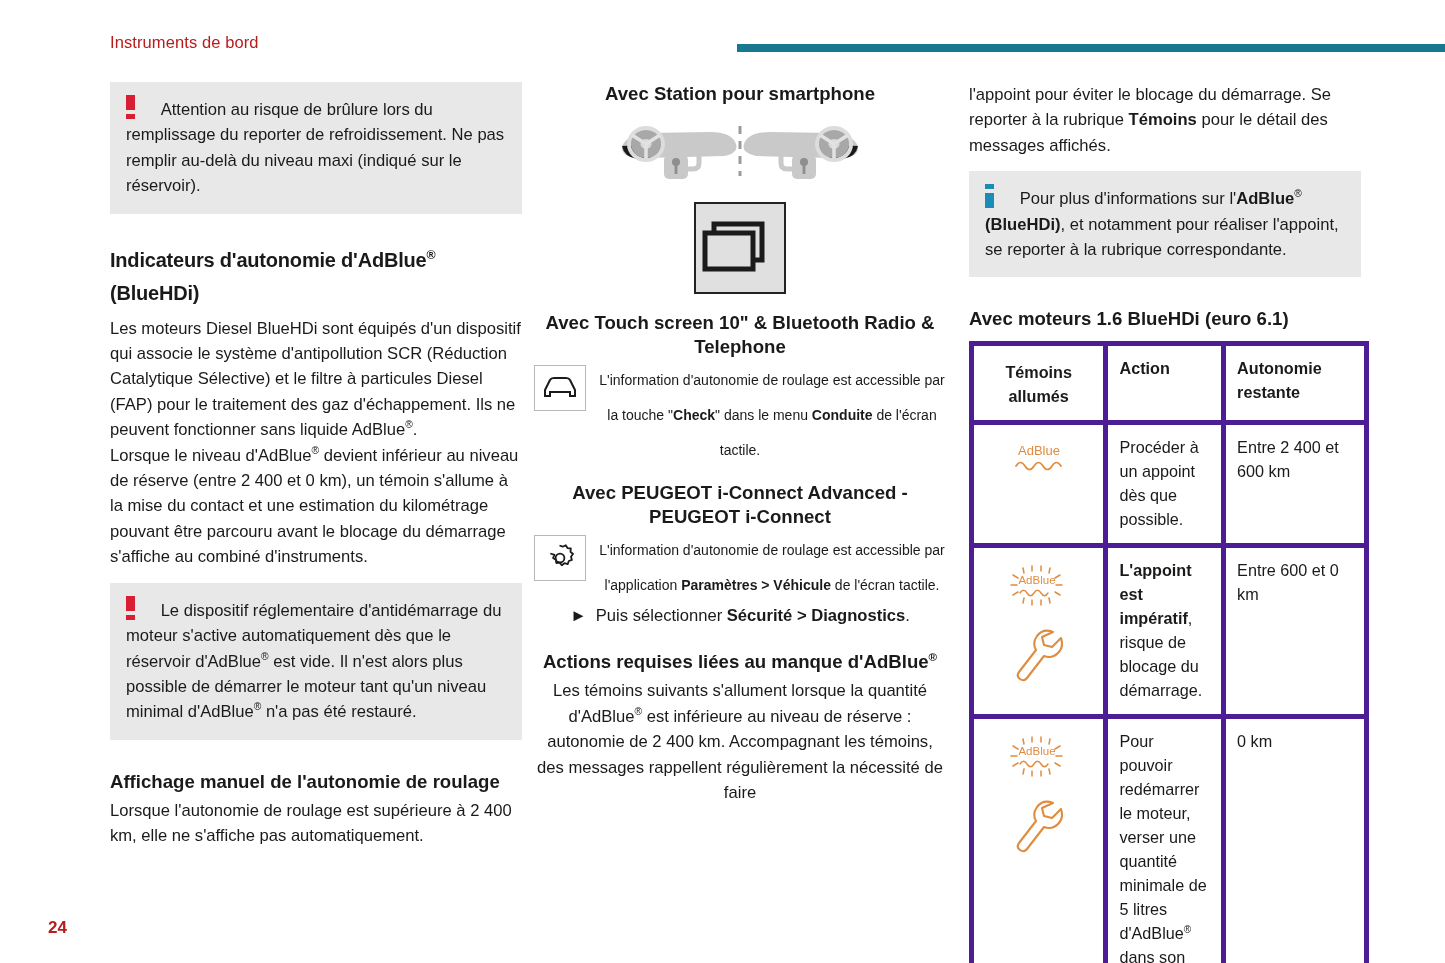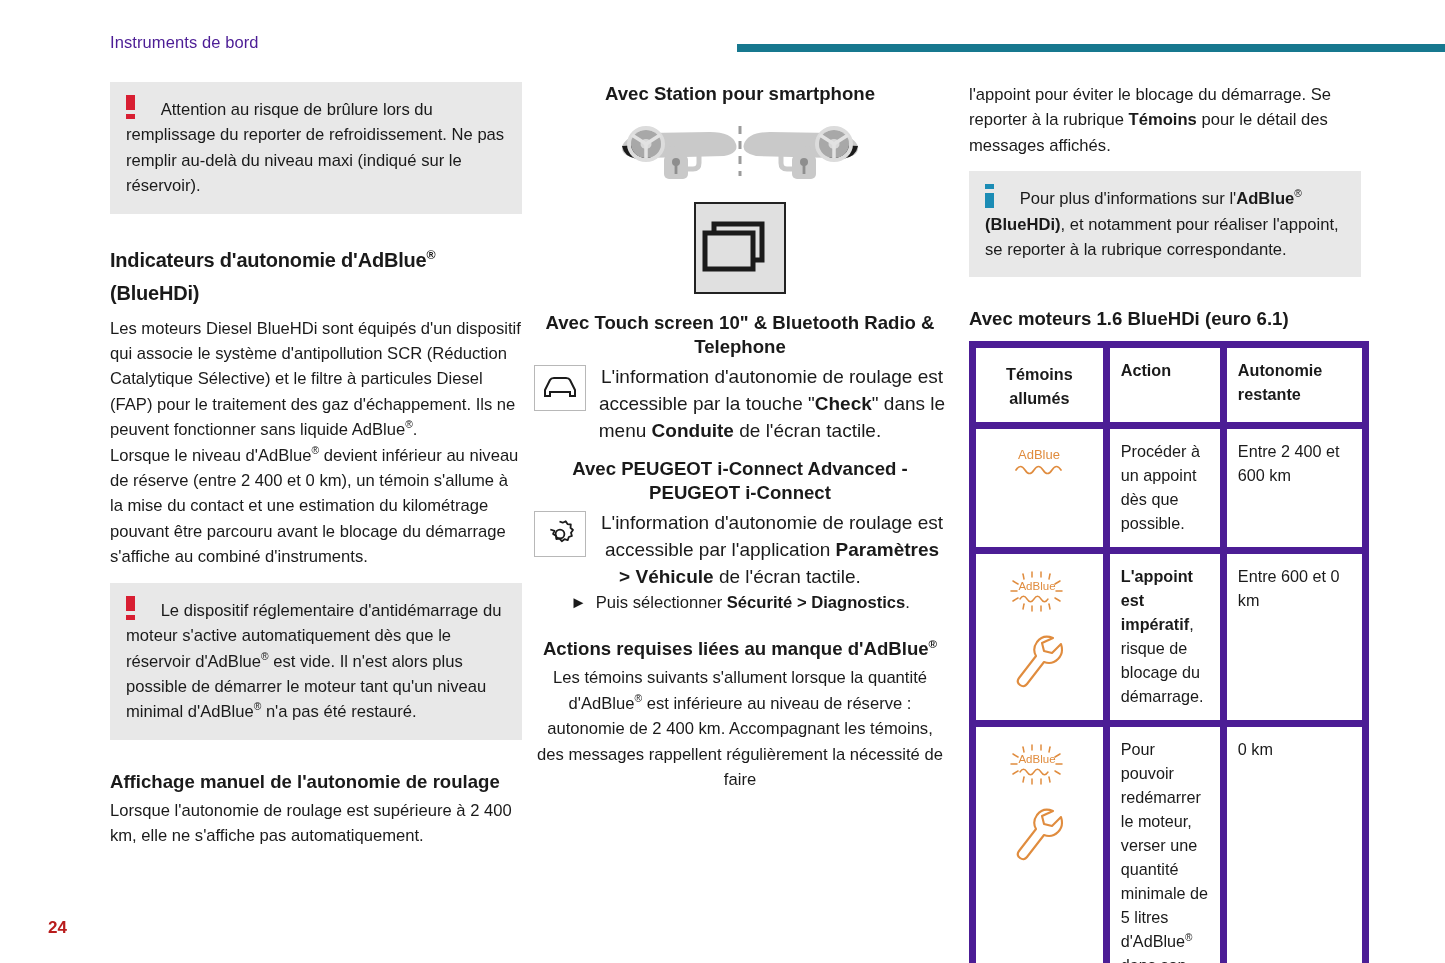--- a/index.html
+++ b/index.html
@@ -13,21 +13,21 @@
     color: #1a1a1a;
     position: relative;
     overflow: hidden;
   }
   .page { position: relative; width: 1445px; height: 963px; }
 
   
   .header { position: absolute; top: 33px; left: 0; width: 1445px; height: 30px; }
   .header-title {
     position: absolute; left: 110px; top: 0;
-    font-size: 16.5px; color: #4c1d95; letter-spacing: .1px;
+    font-size: 16.5px; color: #b91c1c; letter-spacing: .1px;
   }
   .header-rule {
     position: absolute; left: 737px; top: 11px;
     width: 708px; height: 8px; background: #17788f;
   }
 
   
   .col { position: absolute; top: 82px; }
   .col-1 { left: 110px;  width: 412px; }
   .col-2 { left: 534px;  width: 412px; text-align: center; }
@@ -93,29 +93,29 @@
     background: #e0e0e0; border: 2px solid #222;
   }
 
   
   .icon-para { position: relative; min-height: 50px; }
   .icon-box {
     width: 52px; height: 46px; border: 1px solid #b8b8b8;
     background: #fff; float: left; margin: 2px 12px 0 0;
     display: flex; align-items: center; justify-content: center;
   }
-  .icon-para .txt { font-size: 19px; line-height: 27px; }
+  .icon-para .txt { font-size: 14px; line-height: 35px; }
 
   
   table.tbl {
     border-collapse: collapse; width: 400px;
     margin-top: 10px;
   }
   table.tbl th, table.tbl td {
-    border: 7px solid #4c1d95;
+    border: 5px solid #4c1d95;
     vertical-align: top;
     padding: 10px 11px 12px 11px;
     font-size: 16.2px; line-height: 24px;
     text-align: left;
   }
   table.tbl th { font-weight: bold; }
   table.tbl .c-tel { width: 128px; text-align: center; padding-top: 14px; }
   table.tbl .c-act { width: 112px; }
   table.tbl .c-aut { width: 136px; }
   table.tbl th.c-tel { text-align: center; }

